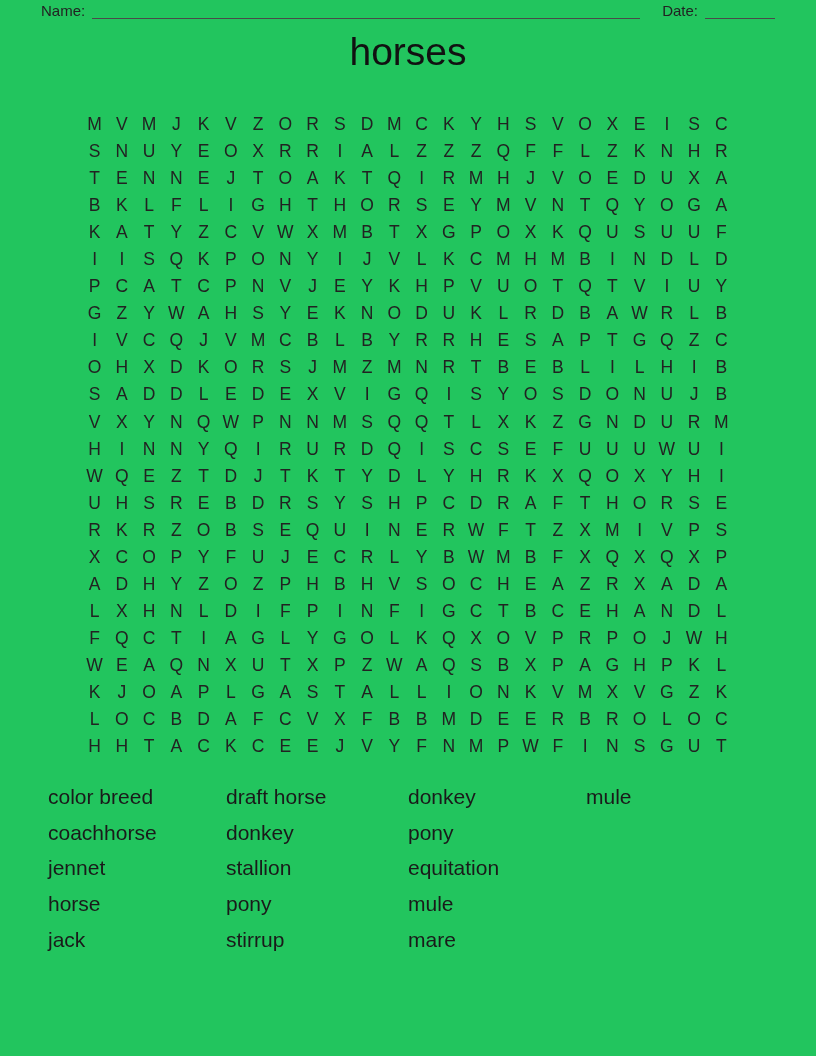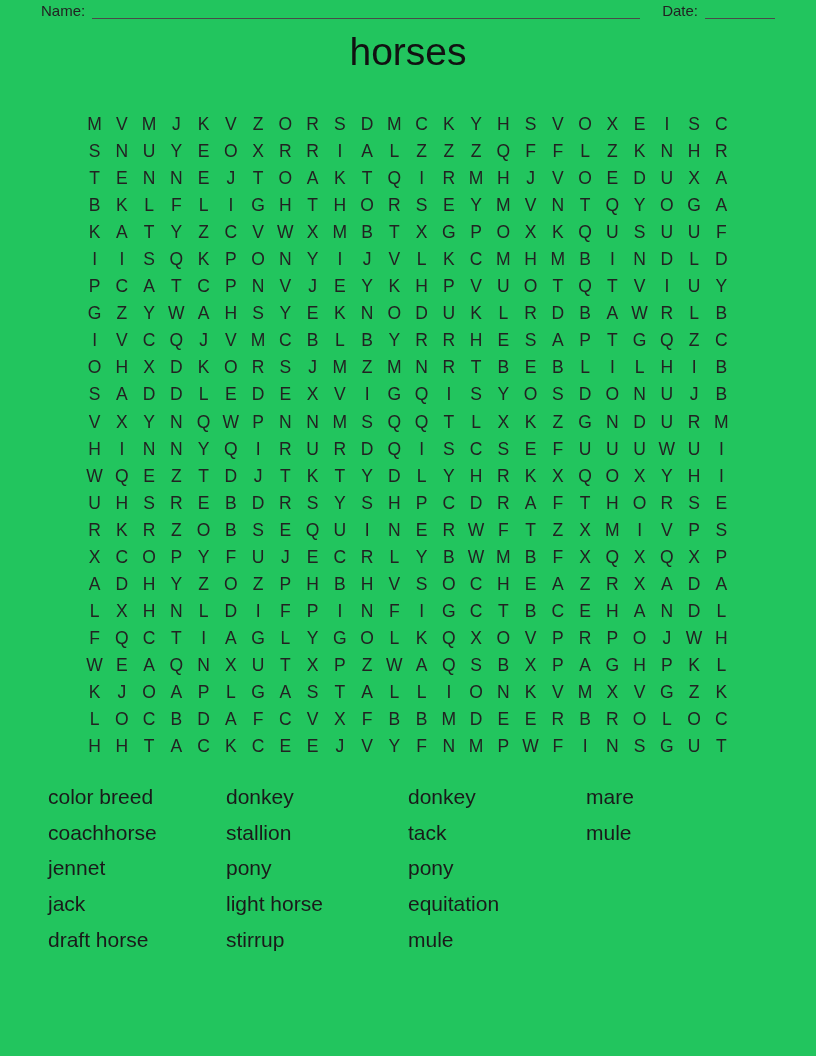--- a/index.html
+++ b/index.html
@@ -677,29 +677,28 @@
       <span class="cell">S</span>
       <span class="cell">G</span>
       <span class="cell">U</span>
       <span class="cell">T</span>
     </div>
 
   <div class="words" id="word-list">
       <span class="word">color breed</span>
       <span class="word">coachhorse</span>
       <span class="word">jennet</span>
+      <span class="word">horse</span>
       <span class="word">jack</span>
       <span class="word">draft horse</span>
       <span class="word">donkey</span>
       <span class="word">stallion</span>
       <span class="word">pony</span>
-      <span class="word">light horse</span>
       <span class="word">stirrup</span>
       <span class="word">donkey</span>
-      <span class="word">tack</span>
       <span class="word">pony</span>
       <span class="word">equitation</span>
       <span class="word">mule</span>
       <span class="word">mare</span>
       <span class="word">mule</span>
     </div>
 
 </div>
 
 </body></html>

